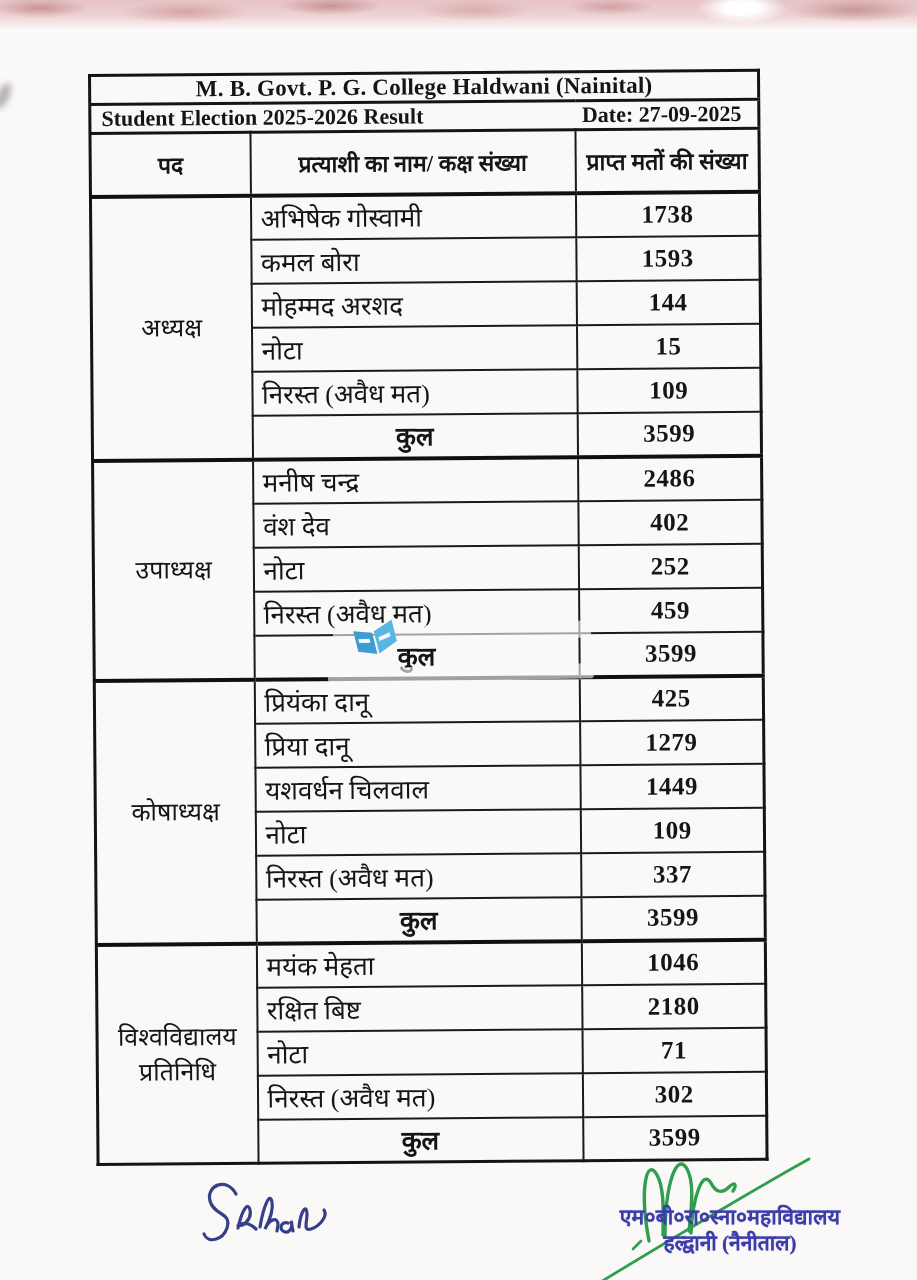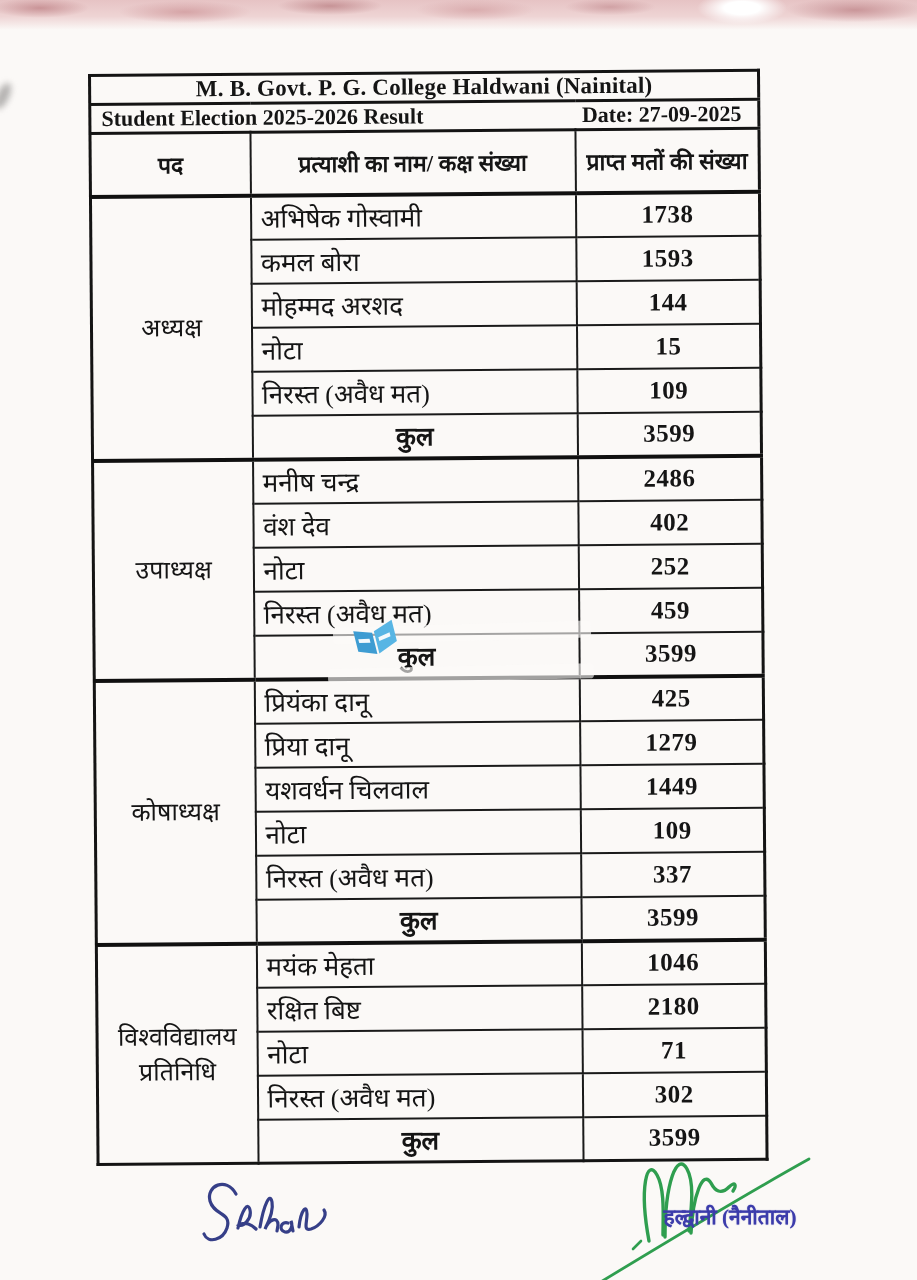--- a/index.html
+++ b/index.html
@@ -248,16 +248,17 @@
     <svg width="244" height="148" viewBox="0 0 244 148" fill="none" stroke="#2f9e4f" stroke-width="3.4" stroke-linecap="round">
       <path d="M58,98 L50,106" stroke-width="2.6"></path>
       <path d="M66,98 C56,44 64,14 74,32 C82,46 80,74 80,92"></path>
       <path d="M82,94 C82,40 94,8 104,26 C112,40 108,68 106,88"></path>
       <path d="M108,90 C110,52 120,26 128,40 C132,48 138,52 146,44 C152,38 154,42 150,48"></path>
       <path d="M16,140 C72,106 172,46 226,16" stroke-width="2.8"></path>
     </svg>
   </div>
 
   <div class="stamp">
+    <div class="l2">एम०बी०रा०स्ना०महाविद्यालय</div>
     <div class="l3">हल्द्वानी (नैनीताल)</div>
   </div>
 
 </div>
 
 </body></html>

